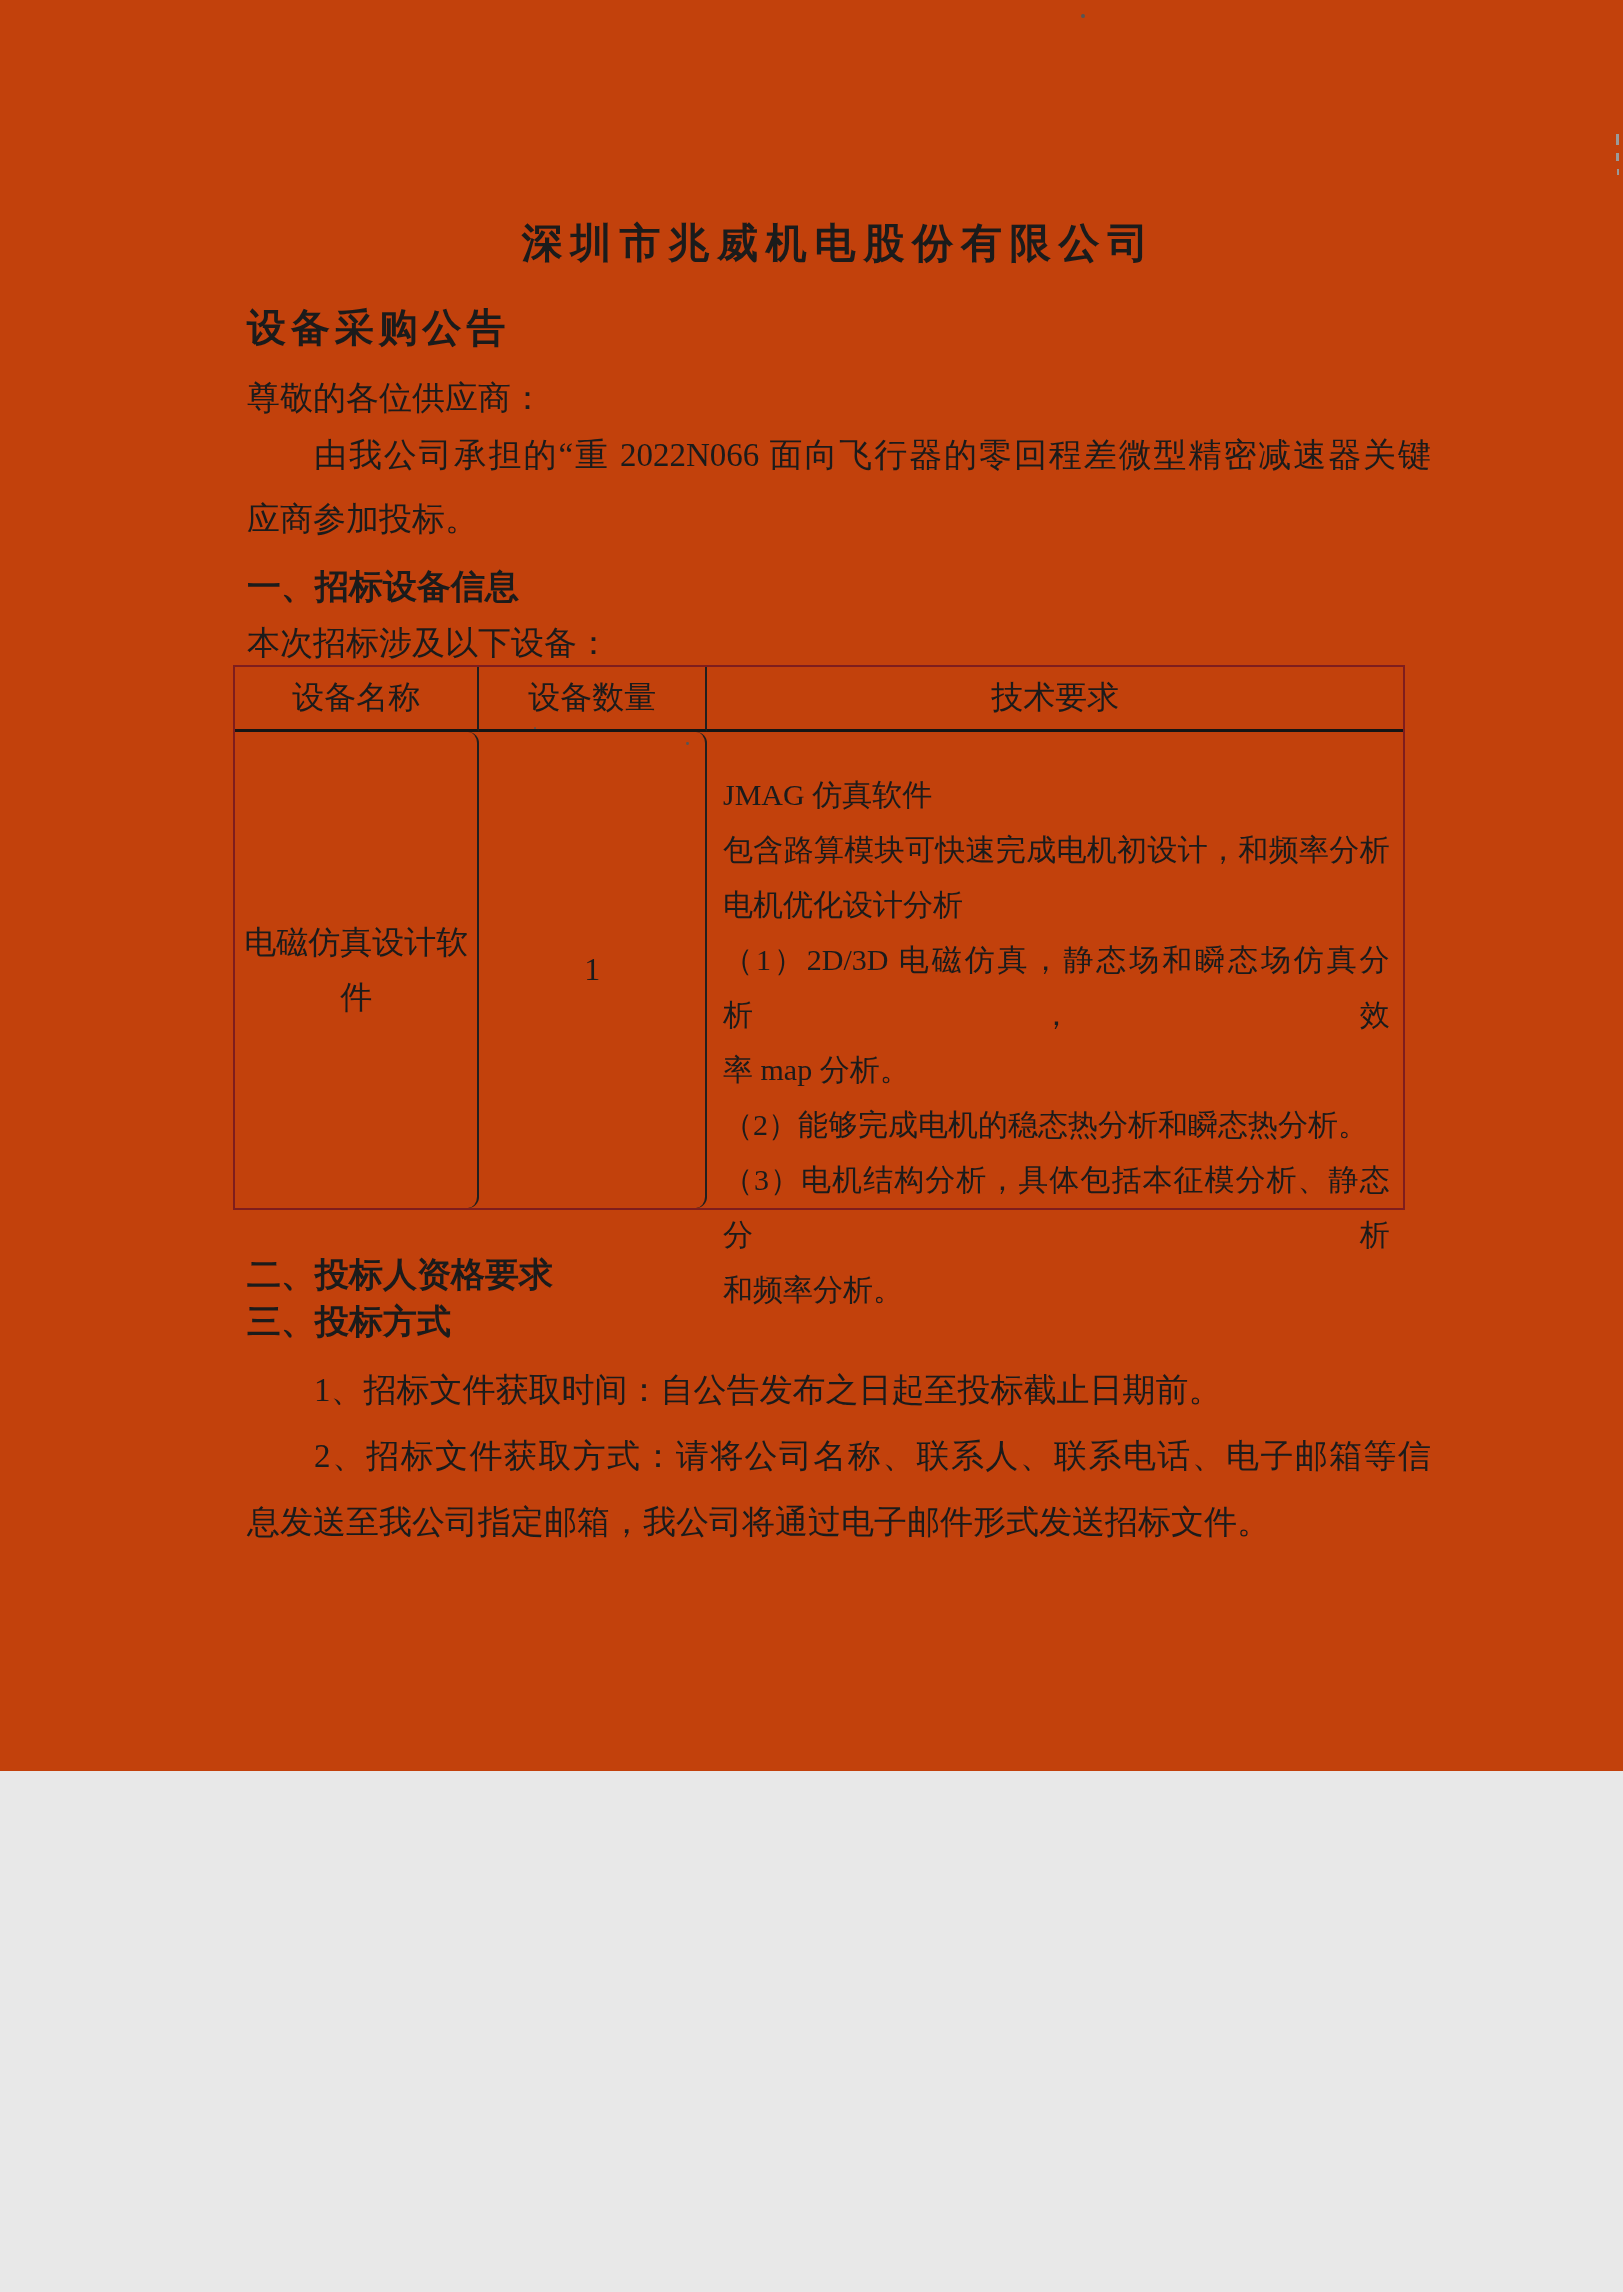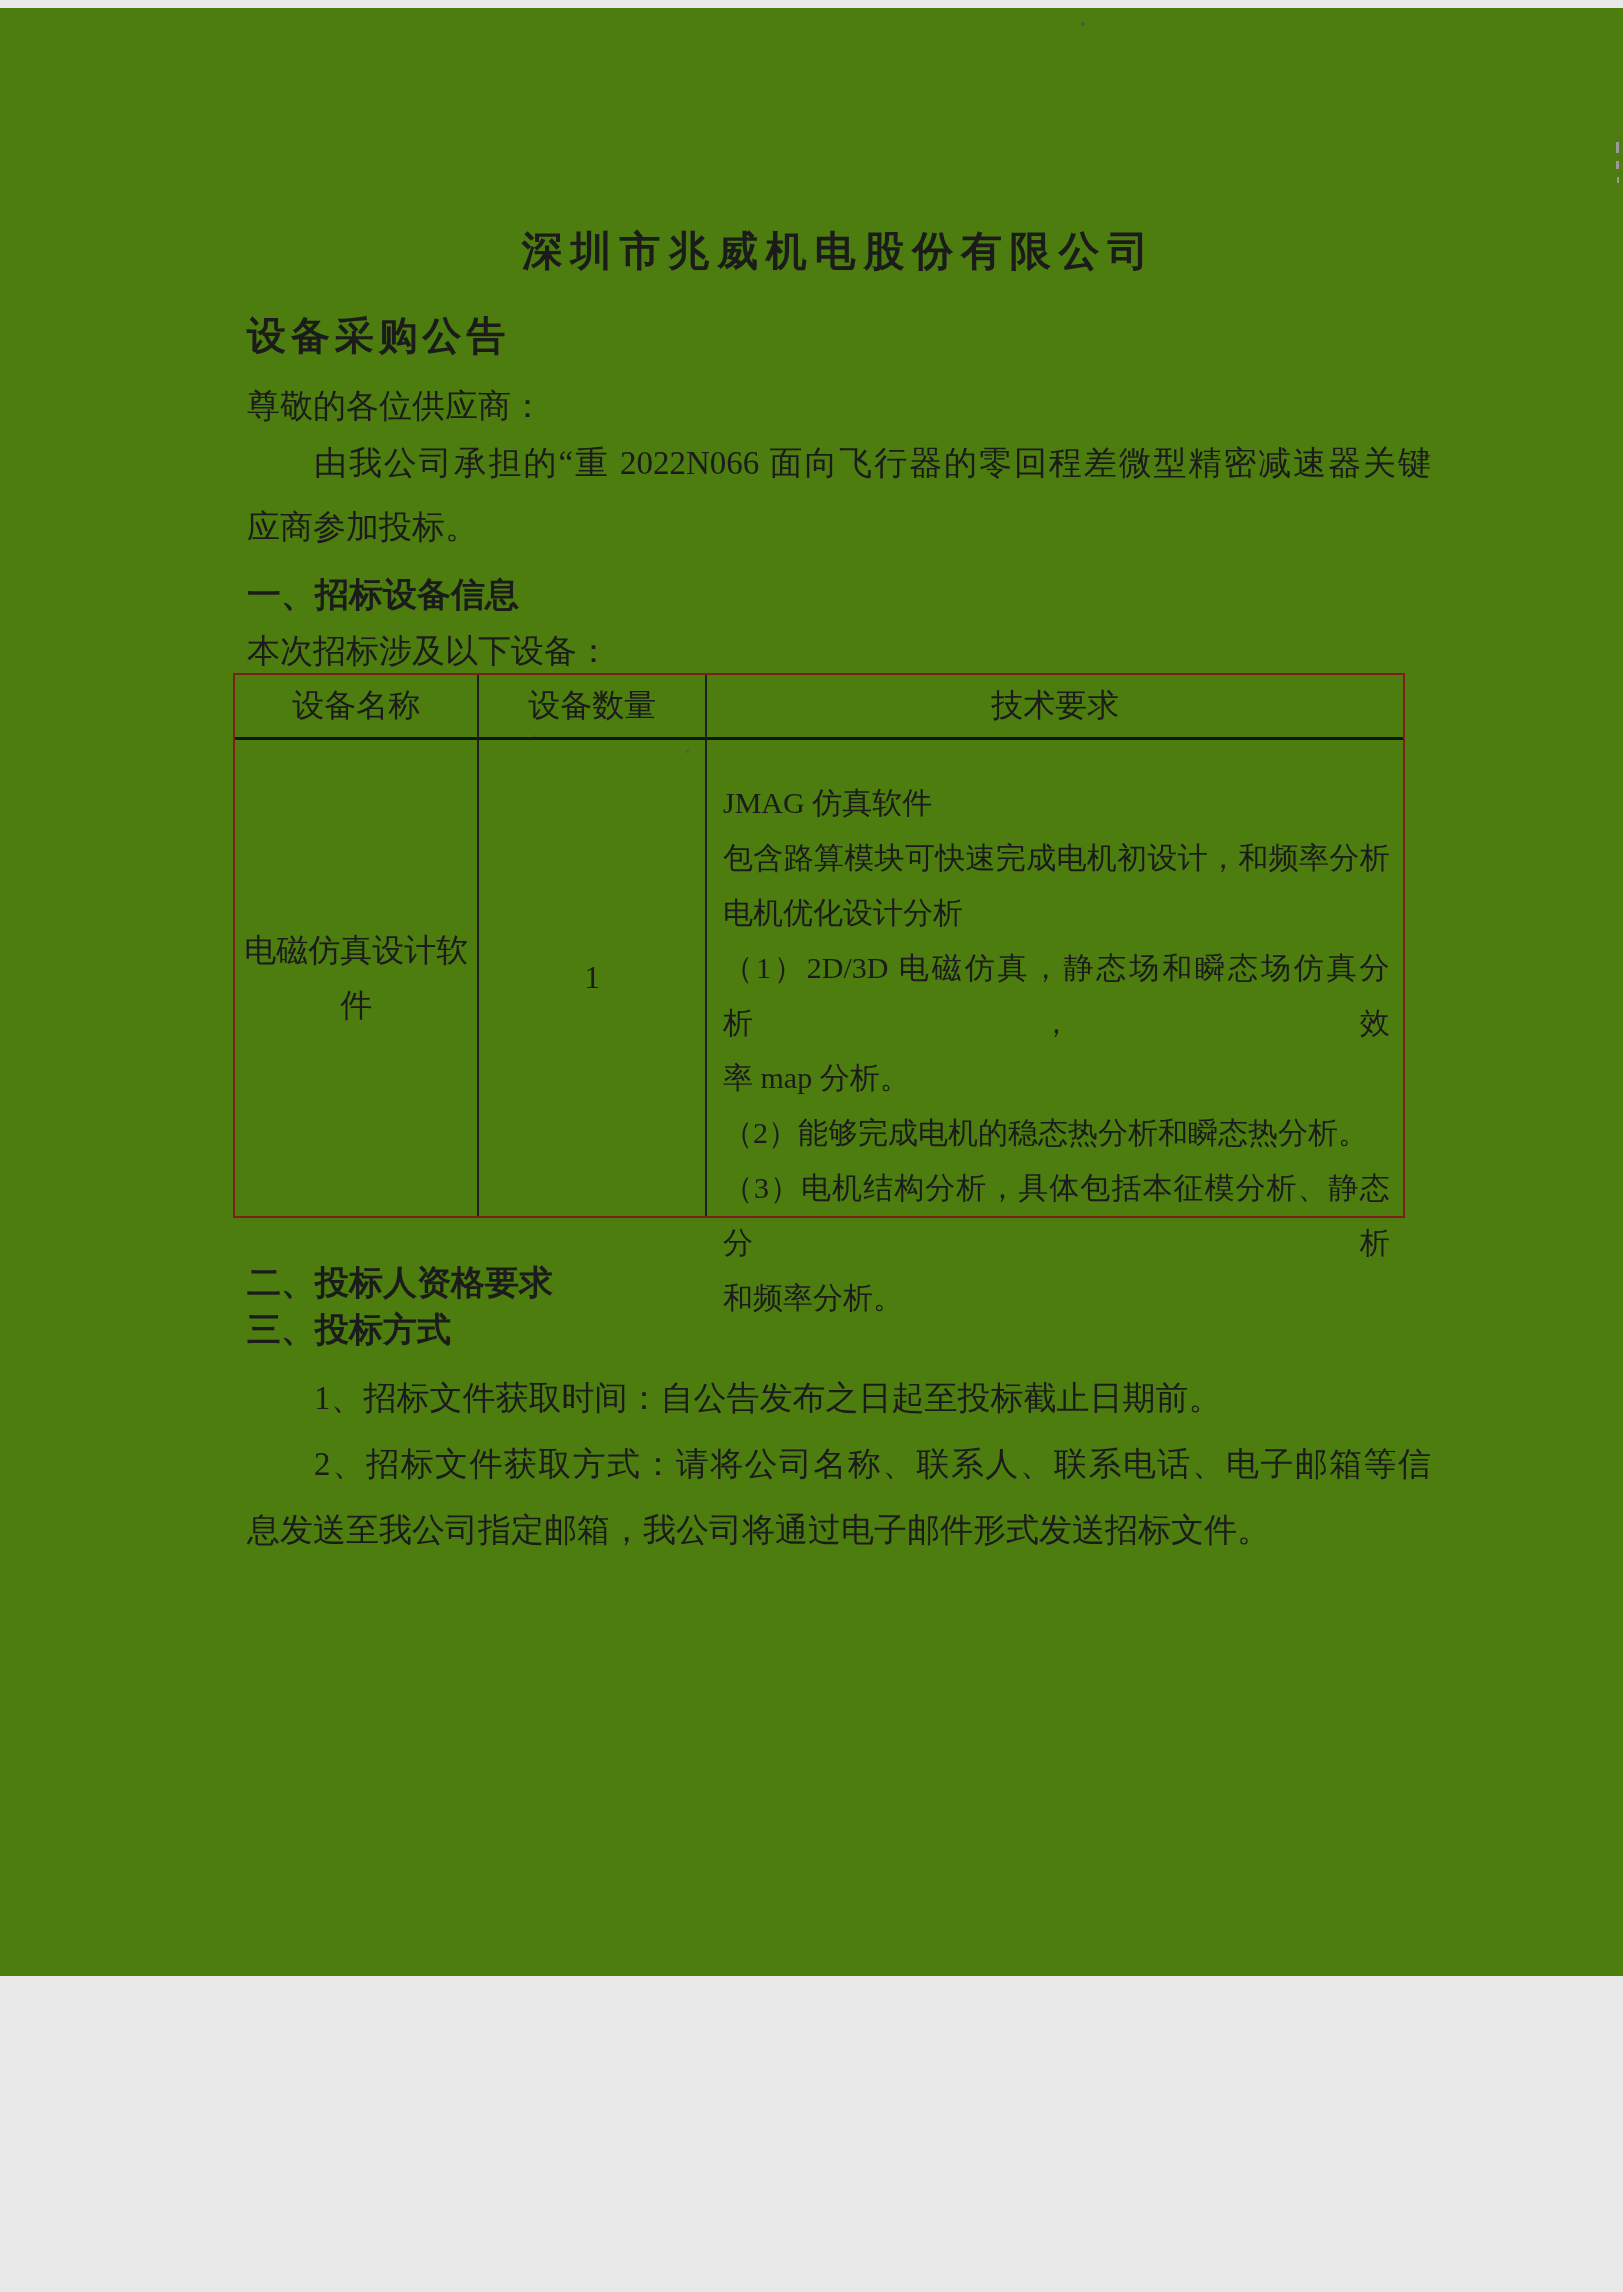--- a/index.html
+++ b/index.html
@@ -1,20 +1,20 @@
 <!DOCTYPE html>
 <html><head>
 <meta charset="utf-8">
 <style>
   html,body{margin:0;padding:0;background:#e8e8e8;}
   .page{
     position:relative;
-    width:1623px;height:1968px;
-    margin:8px auto;
-    background:#4d7c0f;
+    width:1623px;height:1771px;
+    margin:0 auto;
+    background:#c2410c;
     color:#1b1b1b;
     font-family:"Liberation Serif", serif;
     overflow:hidden;
   }
   .content{
     position:absolute;
     left:247px; width:1184px; top:0;
   }
   .doc-title{
     margin:218px 0 0 0;
@@ -67,20 +67,21 @@
   .c2{width:228px;}
   .c3{width:696px;}
   .thead .tc{
     height:65px;
     display:flex; align-items:center; justify-content:center;
     font-size:32px;
     border-bottom:3.9px solid #151515;
   }
   .tbody .tc{
     height:476px;
+    border-radius:11px;
   }
   .tbody .c1, .tbody .c2{
     display:flex; align-items:center; justify-content:center;
     text-align:center;
     font-size:32px; line-height:55px;
     padding:0 7.8px;
   }
   .tbody .c3{
     padding:35px 13.7px 0 15.7px;
     font-size:30px;

